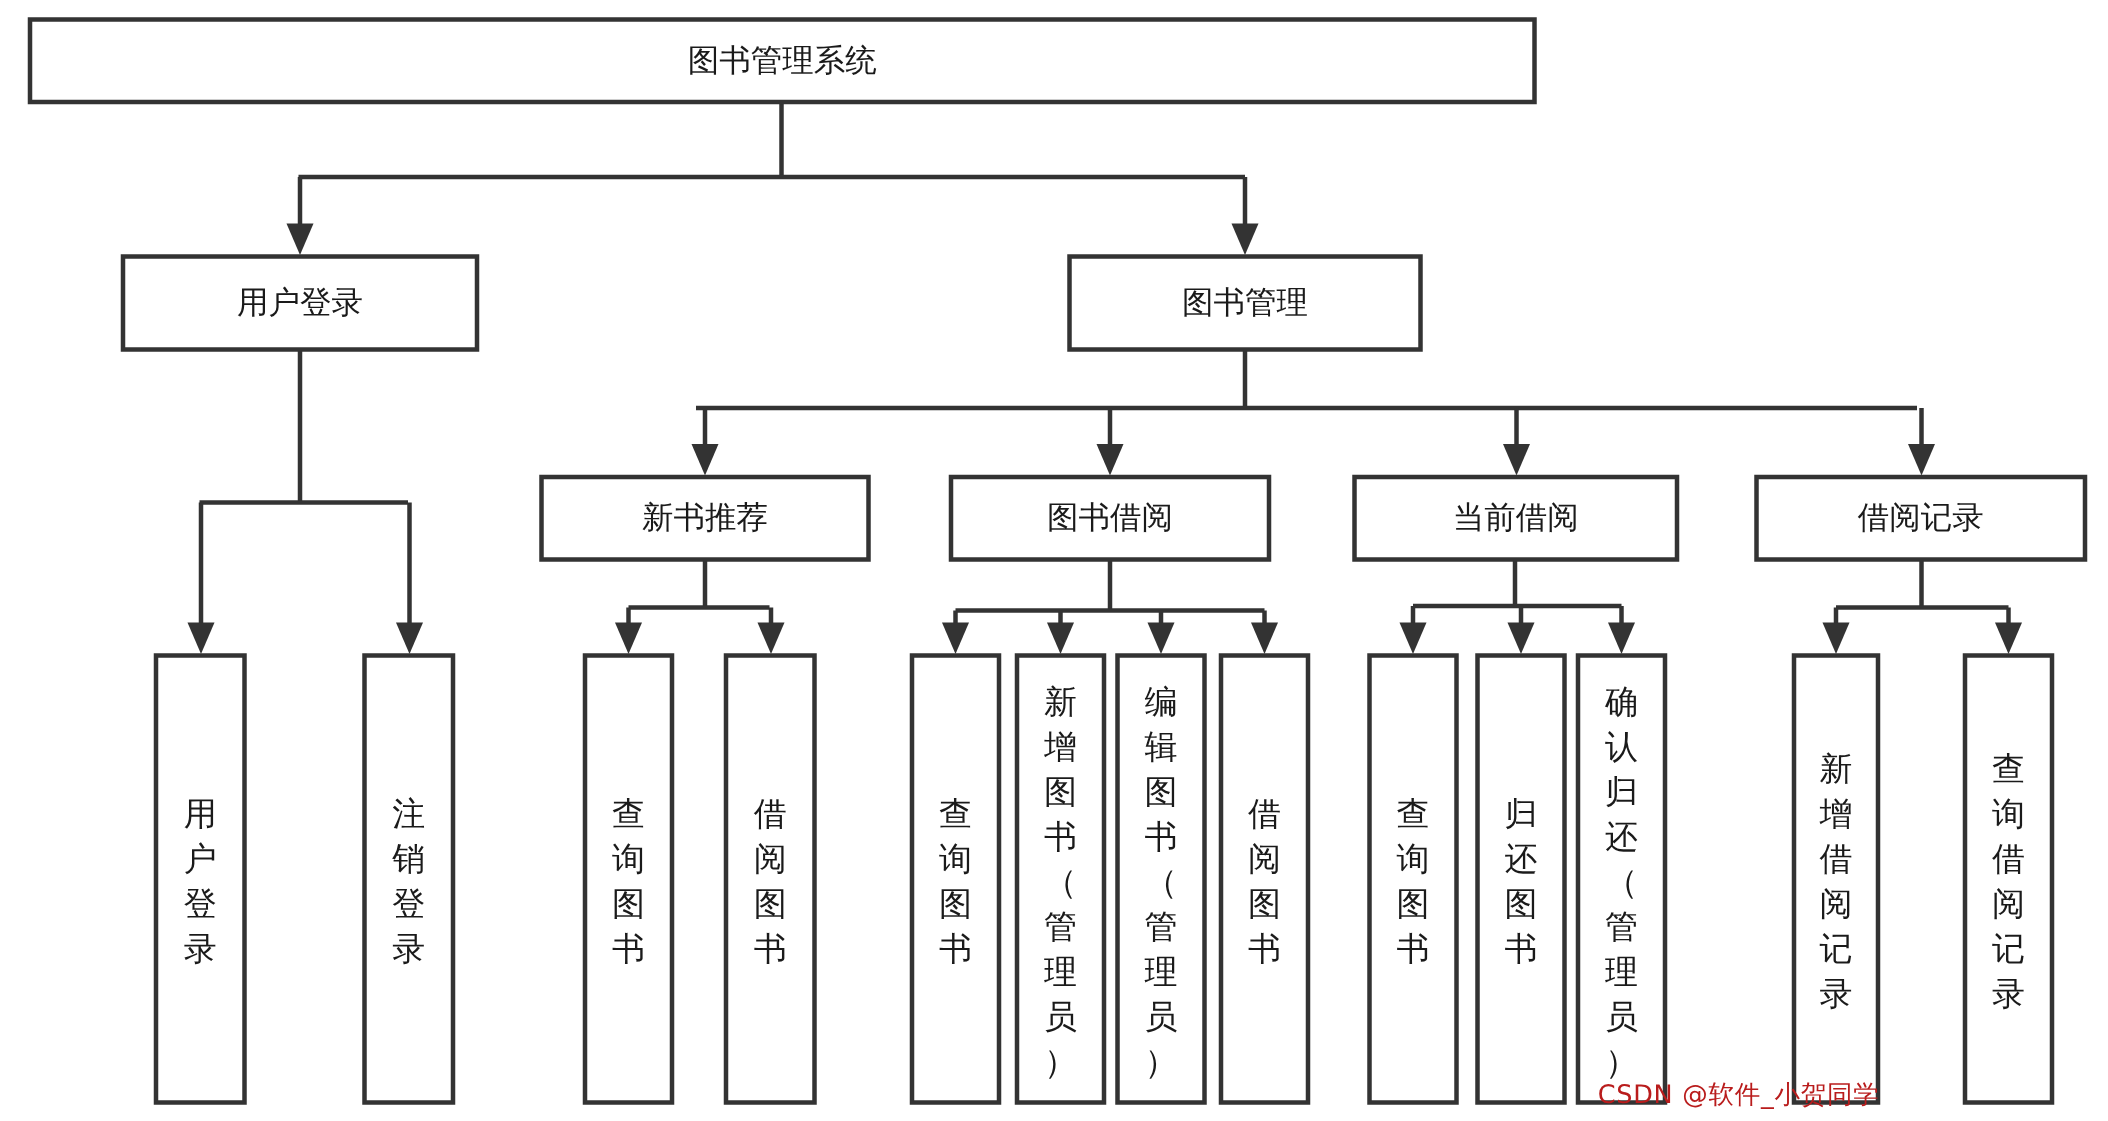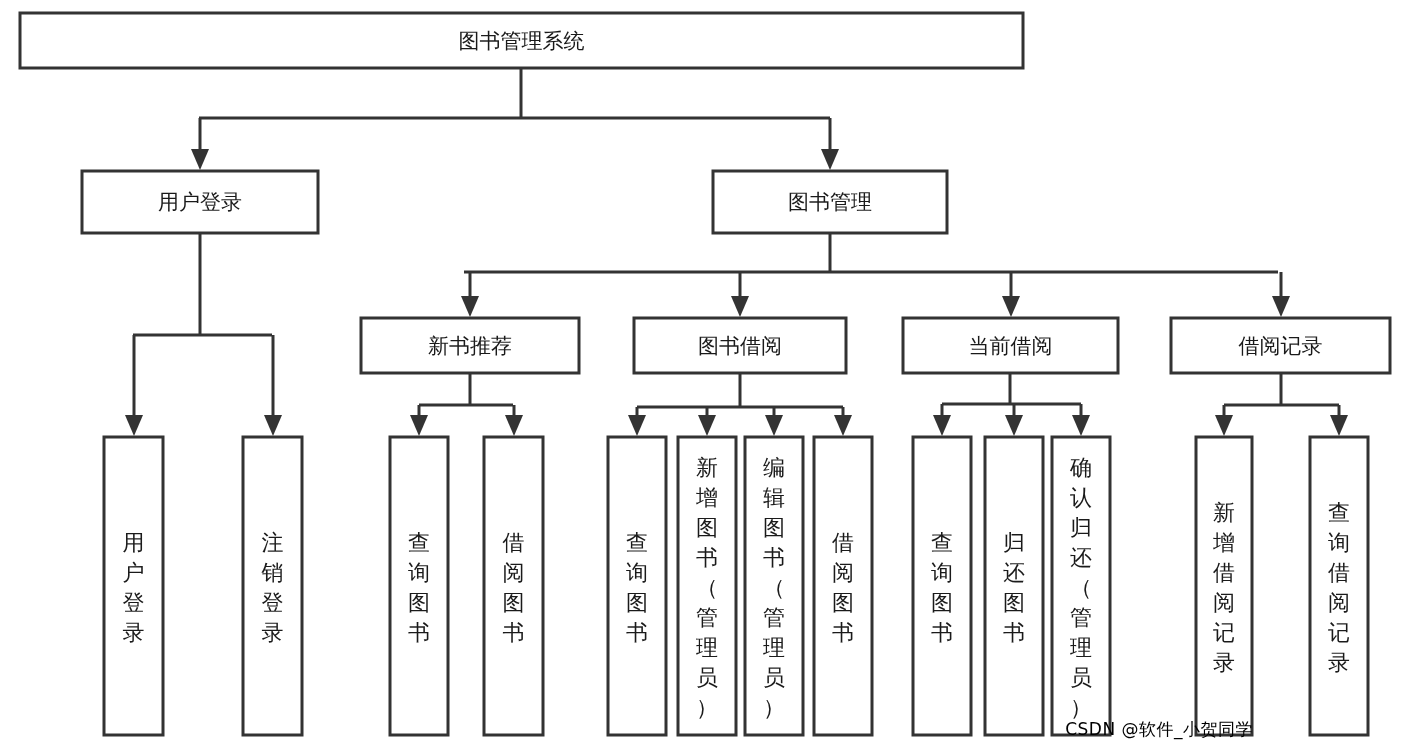--- a/index.html
+++ b/index.html
@@ -54,21 +54,21 @@
   .arrow-head {
     fill: #333333;
     stroke: none;
   }
   .watermark {
     position: absolute;
     right: 10px;
     bottom: 6px;
     font-family: "DejaVu Sans", "Liberation Sans", sans-serif;
     font-size: 17px;
-    color: #000000;
+    color: #b91c1c;
     letter-spacing: 0.5px;
     white-space: nowrap;
     user-select: none;
   }
 </style>
 </head>
 <body>
 
 <div id="diagram-root">
   <svg class="flow" viewBox="0 0 1405 747" xmlns="http://www.w3.org/2000/svg">

